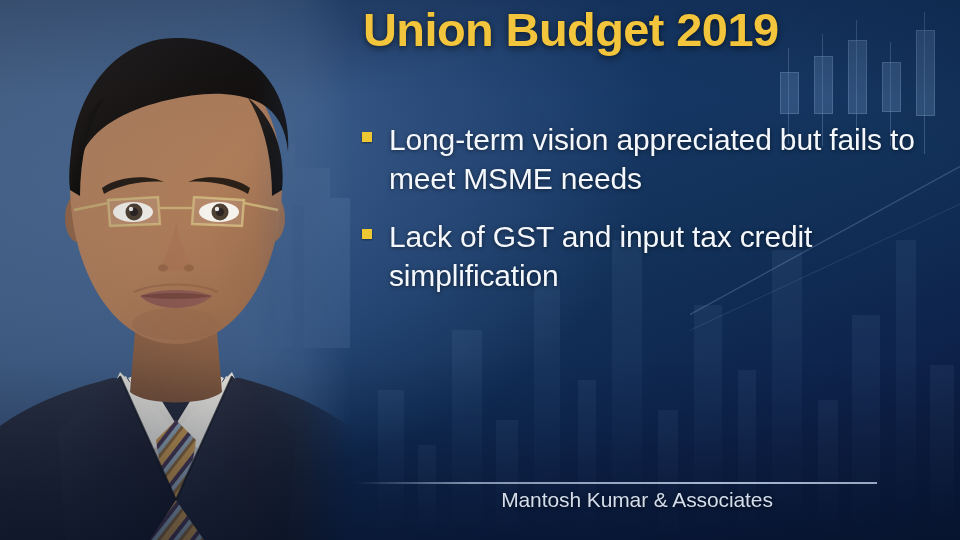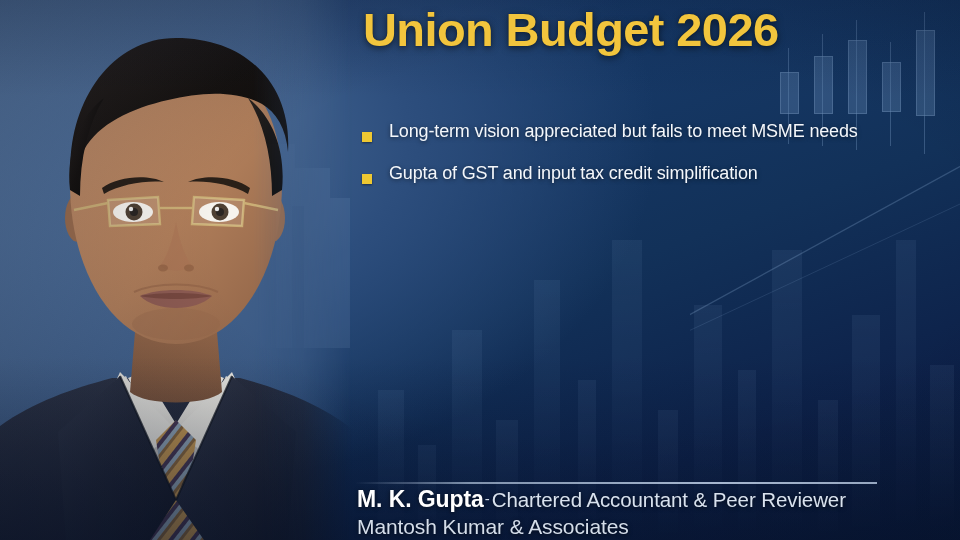--- a/index.html
+++ b/index.html
@@ -110,21 +110,21 @@
   .bullet-marker {
     flex: none;
     width: 10px; height: 10px;
     margin-top: 12px;
     margin-right: 17px;
     background: #eec832;
     box-shadow: 0 1px 2px rgba(0,0,0,.45);
   }
   .bullet-text {
     color: #f4f7fb;
-    font-size: 18px;
+    font-size: 30px;
     line-height: 1.30;
     letter-spacing: -0.15px;
     text-shadow: 0 1px 4px rgba(0,0,0,.55);
   }
 
   
   .divider {
     position: absolute;
     left: 355px; top: 482px;
     width: 522px; height: 1.5px;
@@ -160,20 +160,21 @@
     text-shadow: 0 1px 4px rgba(0,0,0,.6);
   }
   .footer-line2 {
     color: #d4dde9;
     font-size: 21px;
     letter-spacing: -0.1px;
     line-height: 1.2;
     margin-top: 1px;
     text-shadow: 0 1px 4px rgba(0,0,0,.6);
     white-space: nowrap;
+    text-align: center;
   }
 </style>
 </head>
 <body>
 
 <div id="slide">
 
   <div class="bg-base"></div>
 
   <div class="bg-parliament">
@@ -342,34 +343,31 @@
       <path d="M140 296 C158 288 194 288 212 296 C196 312 156 312 140 296 Z" fill="#8d5b52"></path>
       <path d="M140 296 C158 292 194 292 212 296 C194 300 158 300 140 296 Z" fill="#6d4038" opacity=".7"></path>
       <path d="M134 292 C156 282 196 282 218 292" stroke="#8a5c42" stroke-width="2" fill="none" opacity=".5"></path>
 
       <ellipse cx="176" cy="324" rx="44" ry="16" fill="#96674a" opacity=".35"></ellipse>
     </svg>
   </div>
 
   <div class="bg-vignette"></div>
 
-  <div class="title">Union Budget 2026</div>
+  <div class="title">Union Budget 2019</div>
 
   <div class="bullets">
     <div class="bullet">
       <span class="bullet-marker"></span>
       <span class="bullet-text">Long-term vision appreciated but fails to meet MSME needs</span>
     </div>
     <div class="bullet">
       <span class="bullet-marker"></span>
-      <span class="bullet-text">Gupta of GST and input tax credit simplification</span>
+      <span class="bullet-text">Lack of GST and input tax credit simplification</span>
     </div>
   </div>
 
   <div class="divider"></div>
   <div class="footer">
-    <div class="footer-line1">
-      <span class="f-name">M. K. Gupta</span><span class="f-dash">-</span><span class="f-role">Chartered Accountant &amp; Peer Reviewer</span>
-    </div>
     <div class="footer-line2">Mantosh Kumar &amp; Associates</div>
   </div>
 
 </div>
 
 </body></html>

